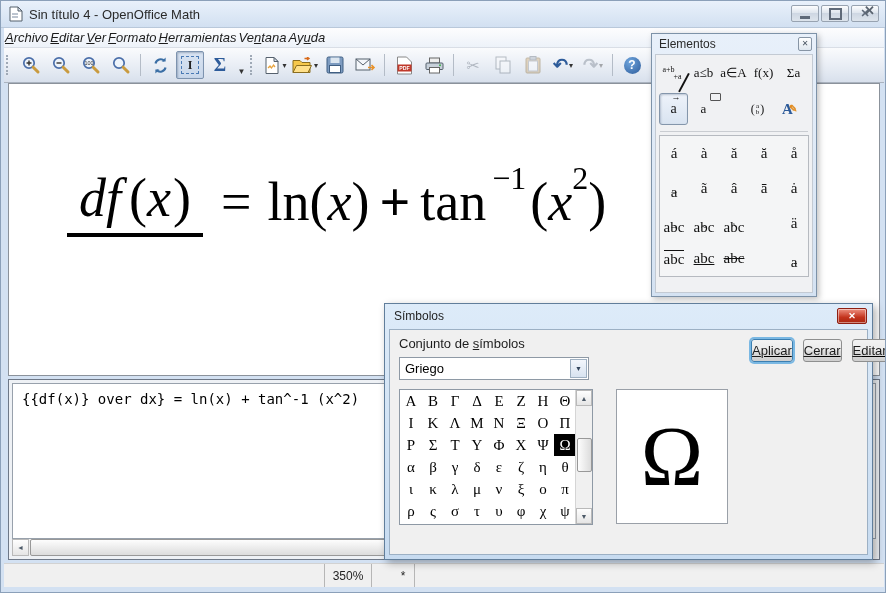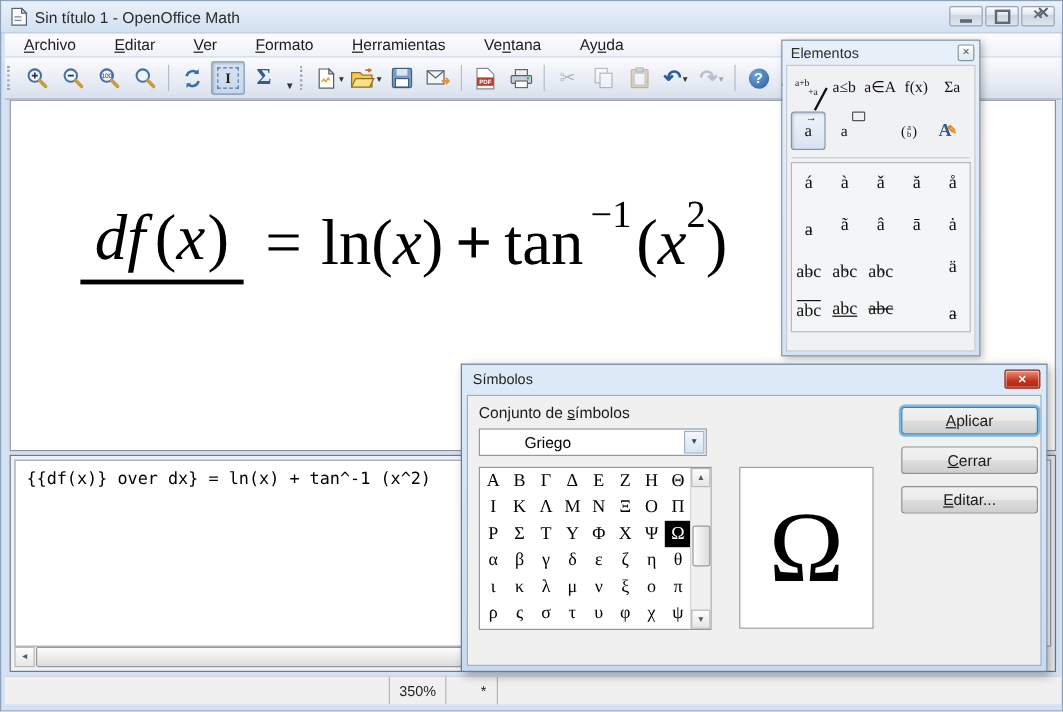--- a/index.html
+++ b/index.html
@@ -14,21 +14,21 @@
   .win-controls{position:absolute;right:6px;top:4px;display:flex;gap:2px;}
   .wbtn{width:28px;height:17px;border:1px solid #98a3b1;border-radius:2px;
     background:linear-gradient(#fdfdfe,#dfe6ee 45%,#cdd6e2 46%,#dde4ec);display:flex;align-items:center;justify-content:center;padding:0;}
   .wbtn .bar{width:10px;height:3px;background:#5f6a79;margin-top:7px;}
   .wbtn .box{width:9px;height:8px;border:2px solid #5f6a79;}
   .wbtn .x{font-size:11px;font-weight:bold;color:#5f6a79;line-height:1;}
 
   
   .menubar{position:absolute;left:3px;top:27px;width:880px;height:20px;
     background:linear-gradient(#fdfdfe,#edf2f9);border-bottom:1px solid #d9dee6;box-sizing:border-box;display:flex;align-items:center;}
-  .menu-item{padding:2px 16px;font-size:13px;color:#1c1c1c;}
+  .menu-item{padding:2px 1px;font-size:13px;color:#1c1c1c;font-style:italic;}
   .menu-item u{text-decoration:underline;}
   .doc-close{position:absolute;right:7px;top:1px;width:17px;height:17px;border:none;background:transparent;
     color:#5a6470;font-size:13px;font-weight:bold;line-height:17px;padding:0;}
 
   
   .toolbar{position:absolute;left:3px;top:47px;width:880px;height:35px;
     background:linear-gradient(#fafbfd,#e3e9f2 70%,#d8e0ec);border-bottom:1px solid #aab3bf;box-sizing:border-box;
     display:flex;align-items:center;}
   .tgroup{display:flex;align-items:center;height:100%;}
   .grip{width:5px;height:20px;margin:0 3px 0 2px;border-left:2px dotted #9fa9b6;}
@@ -132,55 +132,55 @@
   .symbols-dialog{position:absolute;left:383px;top:302px;width:489px;height:257px;
     border:1px solid #617e9b;background:linear-gradient(#ddebf9,#c7dbf0);box-shadow:3px 3px 8px rgba(0,0,0,.3);box-sizing:border-box;}
   .dlg-title{position:absolute;left:9px;top:5px;font-size:12px;color:#1f1f1f;}
   .dlg-close{position:absolute;right:5px;top:4px;width:30px;height:16px;border:1px solid #8e1f12;border-radius:2px;
     background:linear-gradient(#ee9181,#c3321c 60%,#a92812);color:#fff;font-size:9px;font-weight:bold;line-height:1;padding:0;
     box-shadow:inset 0 0 0 1px rgba(255,255,255,.45);}
   .dlg-body{position:absolute;left:4px;right:4px;top:25px;bottom:4px;background:#f0f0f0;border:1px solid #9cb0c4;}
   .dlg-label{position:absolute;left:9px;top:6px;font-size:13px;color:#1c1c1c;}
   .dlg-label u{text-decoration:underline;}
   .combo{position:absolute;left:9px;top:27px;width:190px;height:23px;border:1px solid #8e99a5;background:#fff;box-sizing:border-box;}
-  .combo-text{position:absolute;left:5px;top:3px;font-size:13px;color:#000;margin-left:32px;}
+  .combo-text{position:absolute;left:5px;top:3px;font-size:13px;color:#000;}
   .combo-btn{position:absolute;right:1px;top:1px;bottom:1px;width:17px;border:1px solid #9fb0c1;
     background:linear-gradient(#f3f7fc,#d8e3f0);display:flex;align-items:center;justify-content:center;padding:0;}
   .combo-btn span{font-size:7px;color:#33465c;}
   .greek-grid-box{position:absolute;left:9px;top:59px;width:194px;height:136px;border:1px solid #8e99a5;background:#fff;box-sizing:border-box;}
   .greek-grid{position:absolute;left:0;top:0;display:grid;grid-template-columns:repeat(8,22px);grid-auto-rows:22px;}
   .gcell{display:flex;align-items:center;justify-content:center;font-family:"Liberation Serif",serif;font-size:15px;color:#000;}
   .gcell.sel{background:#000;color:#fff;}
   .vscroll{position:absolute;right:0;top:0;bottom:0;width:16px;background:#f0f0f0;border-left:1px solid #d5d5d5;}
   .vscroll .sbtn{width:16px;height:16px;}
   .vscroll .down{position:absolute;bottom:0;}
   .vthumb{position:absolute;left:1px;top:48px;width:13px;height:32px;border:1px solid #989898;border-radius:2px;
     background:linear-gradient(90deg,#fdfdfd,#dcdcdc);}
   .symbol-name{position:absolute;left:9px;top:201px;width:194px;text-align:center;font-size:12px;color:#1c1c1c;}
   .preview-box{position:absolute;left:226px;top:59px;width:110px;height:133px;border:1px solid #9aa0a8;background:#fff;
     display:flex;align-items:center;justify-content:center;}
   .preview-symbol{font-family:"Liberation Serif",serif;font-size:84px;color:#000;line-height:1;}
-  .dlg-buttons{position:absolute;left:361px;top:9px;width:114px;display:flex;flex-direction:column;gap:10px;}
+  .dlg-buttons{position:absolute;left:361px;top:9px;width:114px;display:flex;gap:10px;text-decoration:underline;}
   .dbtn{height:23px;border:1px solid #8e8f8f;border-radius:3px;font-size:13px;color:#1c1c1c;
     background:linear-gradient(#f2f2f2,#ebebeb 48%,#dddddd 52%,#cfcfcf);padding:0;}
   .dbtn u{text-decoration:underline;}
   .dbtn.def{border:1px solid #3c7fb1;box-shadow:0 0 0 2px #7ab8e3;}
 </style>
 </head>
 <body>
 
 <div class="app">
 
   <div class="titlebar">
     <svg class="app-icon" viewBox="0 0 16 16">
       <path d="M2 1h8l4 4v10H2z" fill="#fff" stroke="#55606d"></path>
       <path d="M10 1l4 4h-4z" fill="#dce4ee" stroke="#55606d"></path>
       <path d="M4 8h6M4 11h6" stroke="#7a8aa0" stroke-width="1"></path>
     </svg>
-    <span class="title-text">Sin título 1 - OpenOffice Math</span>
+    <span class="title-text">Sin título 4 - OpenOffice Math</span>
     <span class="win-controls">
       <button class="wbtn">
           <span class="bar"></span>
         </button>
       <button class="wbtn">
           <span class="box"></span>
         </button>
       <button class="wbtn">
           <span class="x">✕</span>
         </button>

